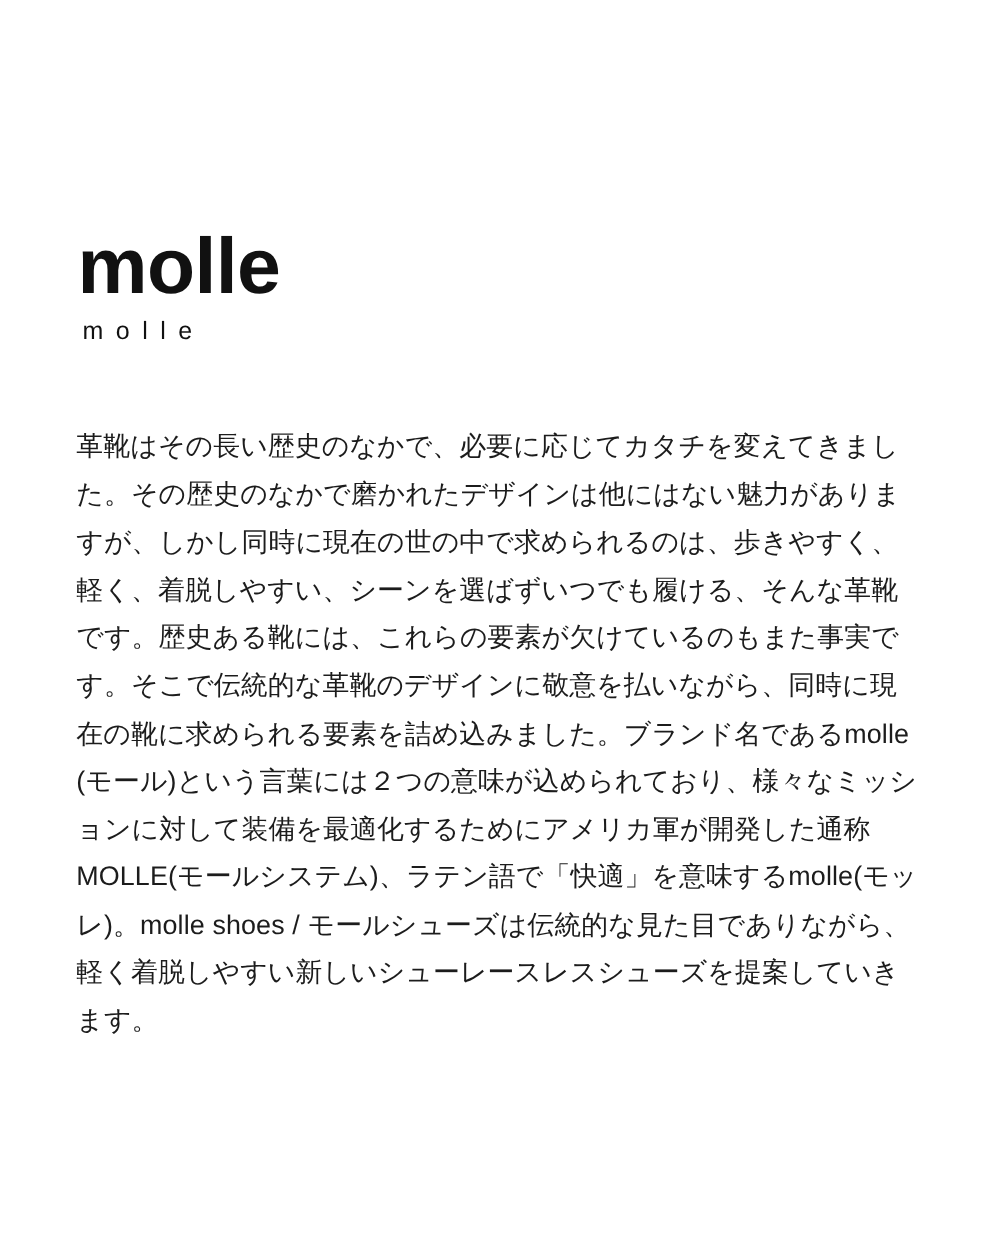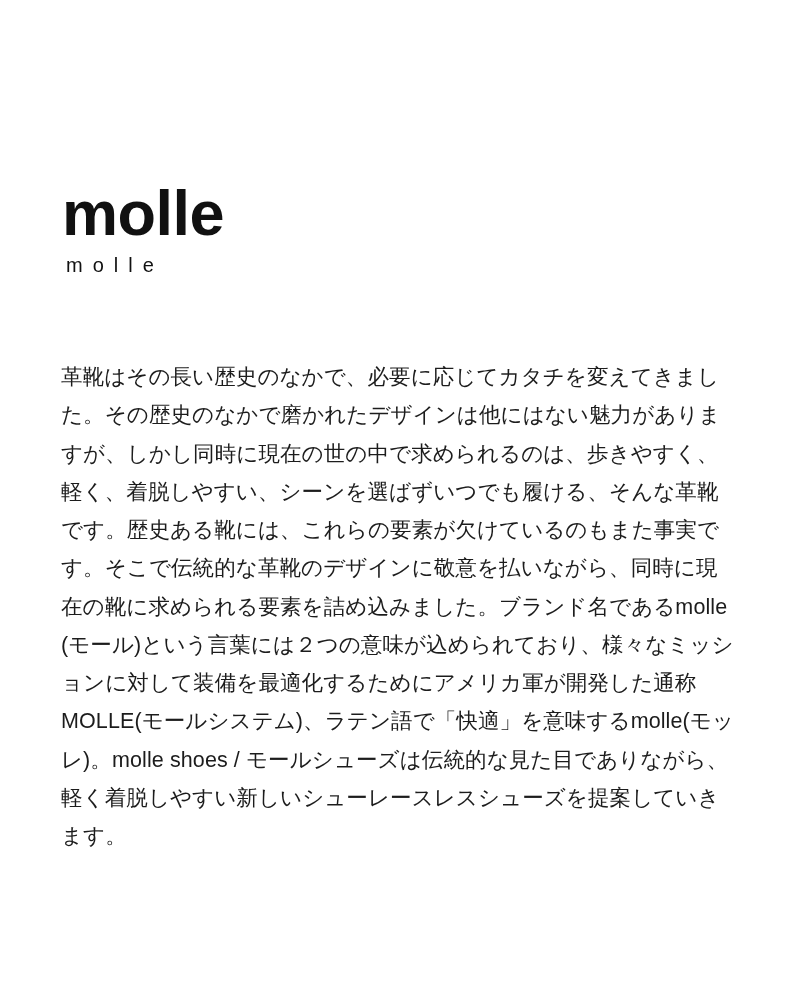--- a/index.html
+++ b/index.html
@@ -40,21 +40,21 @@
     font-size: 20px;
     font-weight: 400;
     letter-spacing: 10px;
     color: #111111;
     margin: 10px 0 0 4px;
     line-height: 1.0;
   }
   .body-copy {
     position: absolute;
     left: 61px;
-    top: 358px;
+    top: 338px;
     width: 676px;
     font-family: "Liberation Sans", sans-serif;
     font-size: 21.5px;
     line-height: 1.78;
     color: #1c1c1c;
     text-align: left;
     letter-spacing: 0.1px;
     white-space: pre-wrap;
   }
 </style>

